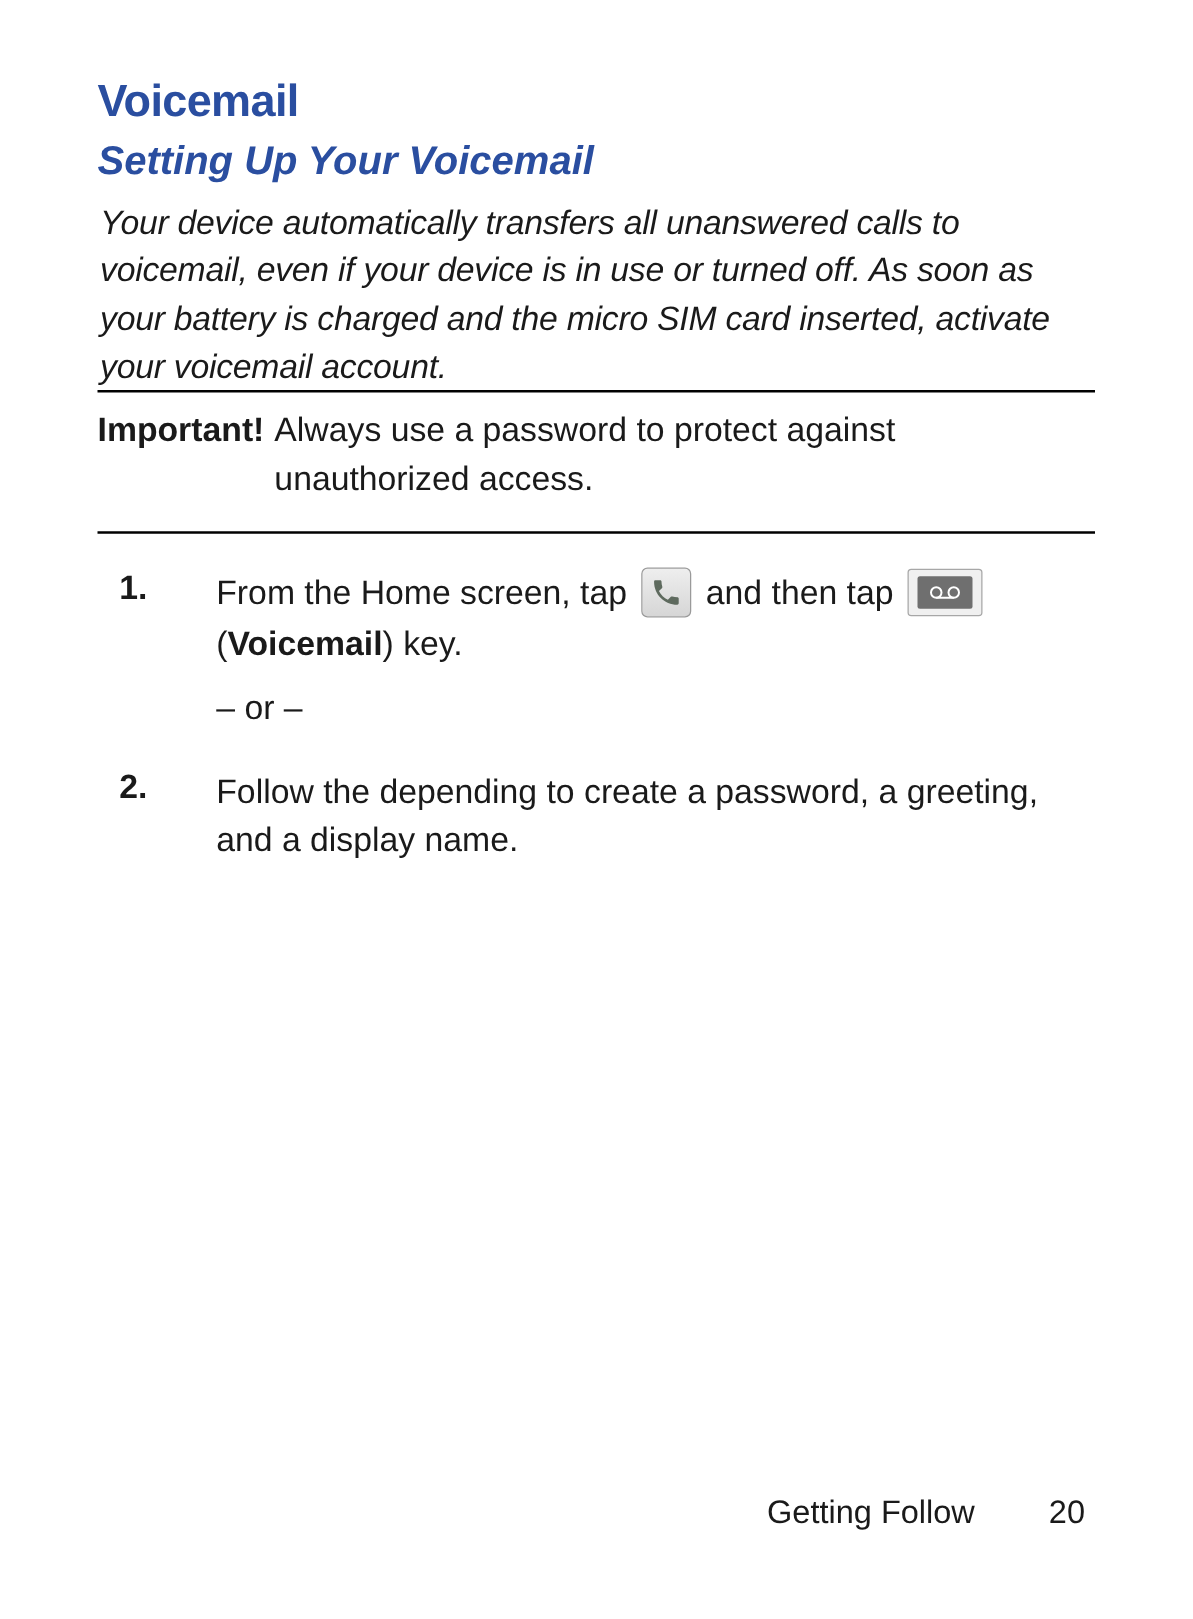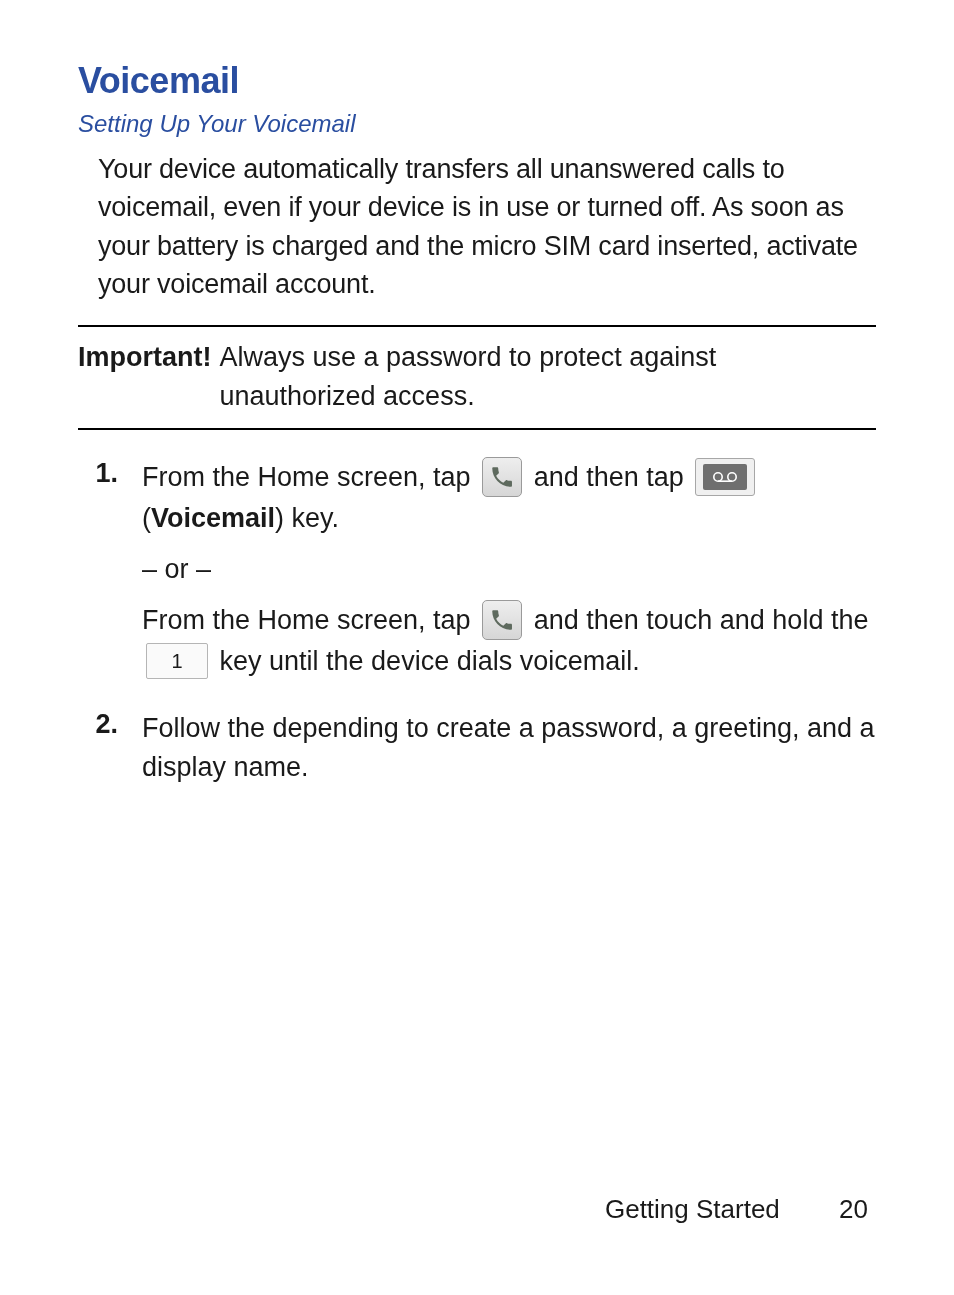--- a/index.html
+++ b/index.html
@@ -17,38 +17,38 @@
     color: #2a4ea0;
     font-weight: 800;
     font-size: 36px;
     letter-spacing: -0.5px;
     margin-bottom: 8px;
     font-stretch: condensed;
   }
   .h2 {
     color: #2a4ea0;
     font-style: italic;
-    font-weight: 400;
-    font-size: 24px;
+    font-weight: 700;
+    font-size: 32px;
     margin-bottom: 12px;
     font-stretch: condensed;
   }
   .body-text {
     font-size: 27px;
     line-height: 1.42;
     font-stretch: condensed;
     letter-spacing: -0.2px;
-    margin-left: 20px;
+    margin-left: 2px;
+    font-style: italic;
   }
   .callout {
     border-top: 2.5px solid #000;
     border-bottom: 2.5px solid #000;
-    margin-top: 22px;
     margin-bottom: 26px;
-    padding: 11px 0 13px 0;
+    padding: 11px 0 23px 0;
   }
   .callout-row {
     display: flex;
     font-size: 27px;
     line-height: 1.42;
     font-stretch: condensed;
   }
   .callout-label {
     font-weight: 700;
     white-space: nowrap;
@@ -69,20 +69,21 @@
     font-weight: 700;
     font-size: 27px;
     padding-right: 24px;
     font-stretch: condensed;
   }
   .li-body {
     flex: 1;
     font-size: 27px;
     line-height: 1.45;
     font-stretch: condensed;
+    margin-left: 31px;
   }
   .li-body p { margin-bottom: 12px; }
   .bold { font-weight: 700; }
   .inline-icon {
     display: inline-block;
     vertical-align: middle;
     position: relative;
     top: -2px;
     margin: 0 4px;
   }
@@ -175,41 +176,30 @@
               <svg class="vm-svg" viewBox="0 0 28 12" fill="none" stroke="#ffffff" stroke-width="1.6">
                   <circle cx="7" cy="6" r="4.2"></circle>
                   <circle cx="21" cy="6" r="4.2"></circle>
                   <line x1="7" y1="10.2" x2="21" y2="10.2"></line>
                 </svg>
             </span>
           </span>
           <span> (</span><span class="bold">Voicemail</span><span>) key.</span>
         </p>
         <p>– or –</p>
-        <p>
-          <span>From the Home screen, tap </span>
-          <span class="inline-icon phone-btn">
-            <svg class="phone-svg" viewBox="0 0 24 24" fill="#5e6a5e">
-                <path d="M6.6 10.8c1.4 2.8 3.8 5.1 6.6 6.6l2.2-2.2c.3-.3.7-.4 1.1-.3 1.2.4 2.4.6 3.7.6.6 0 1 .5 1 1V20c0 .6-.5 1-1 1C10.6 21 3 13.4 3 4c0-.6.5-1 1-1h3.5c.6 0 1 .5 1 1 0 1.3.2 2.5.6 3.7.1.4 0 .8-.3 1.1L6.6 10.8z"></path>
-              </svg>
-          </span>
-          <span> and then touch and hold the </span>
-          <span class="inline-icon key-btn">1</span>
-          <span> key until the device dials voicemail.</span>
-        </p>
       </div>
     </div>
 
     <div class="li">
       <div class="li-num">2.</div>
       <div class="li-body">
         <p>Follow the depending to create a password, a greeting, and a display name.</p>
       </div>
     </div>
 
   </div>
 
 </div>
 
 <div class="footer">
-  <span>Getting Started</span>
+  <span>Getting Follow</span>
   <span class="pnum">20</span>
 </div>
 
 </body></html>

